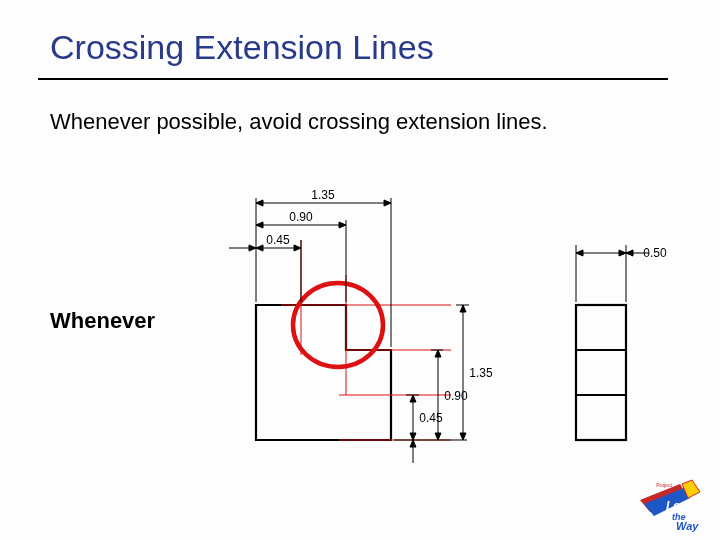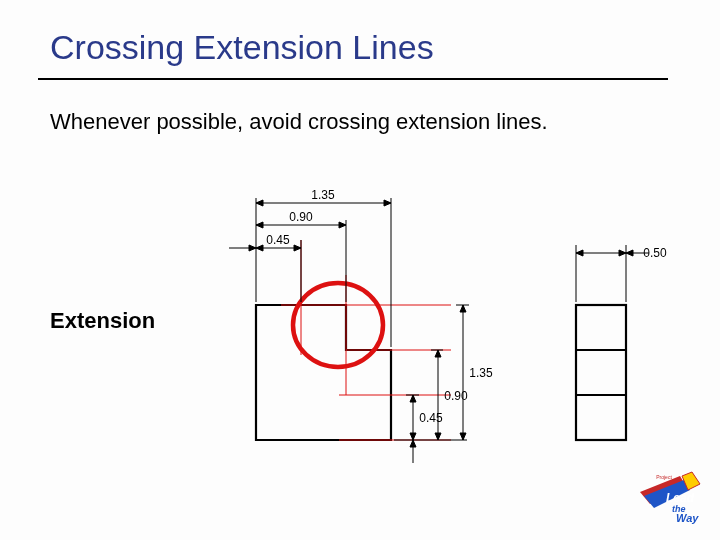--- a/index.html
+++ b/index.html
@@ -54,32 +54,32 @@
   .stage svg { width: 100%; height: 100%; overflow: visible; }
   .dim-text {
     font-family: Arial, Helvetica, sans-serif;
     font-size: 12px;
     fill: #000;
     text-anchor: middle;
   }
   .logo {
     position: absolute;
     right: 14px;
-    bottom: 16px;
+    bottom: 8px;
     width: 70px;
     height: 54px;
   }
 </style>
 </head>
 <body>
 
 <div class="title">Crossing Extension Lines</div>
 <div class="rule"></div>
 <div class="body-text">Whenever possible, avoid crossing extension lines.</div>
-<div class="label-incorrect">Extension</div>
+<div class="label-incorrect">Whenever</div>
 
 <div class="stage">
 <svg viewBox="0 0 520 300">
 
   <g>
     <path d="M 75 120 L 165 120 L 165 165 L 210 165 L 210 255 L 75 255 Z" fill="none" stroke="#000" stroke-width="2.2"></path>
   </g>
 
   <g stroke="#d11" stroke-width="1">
 

